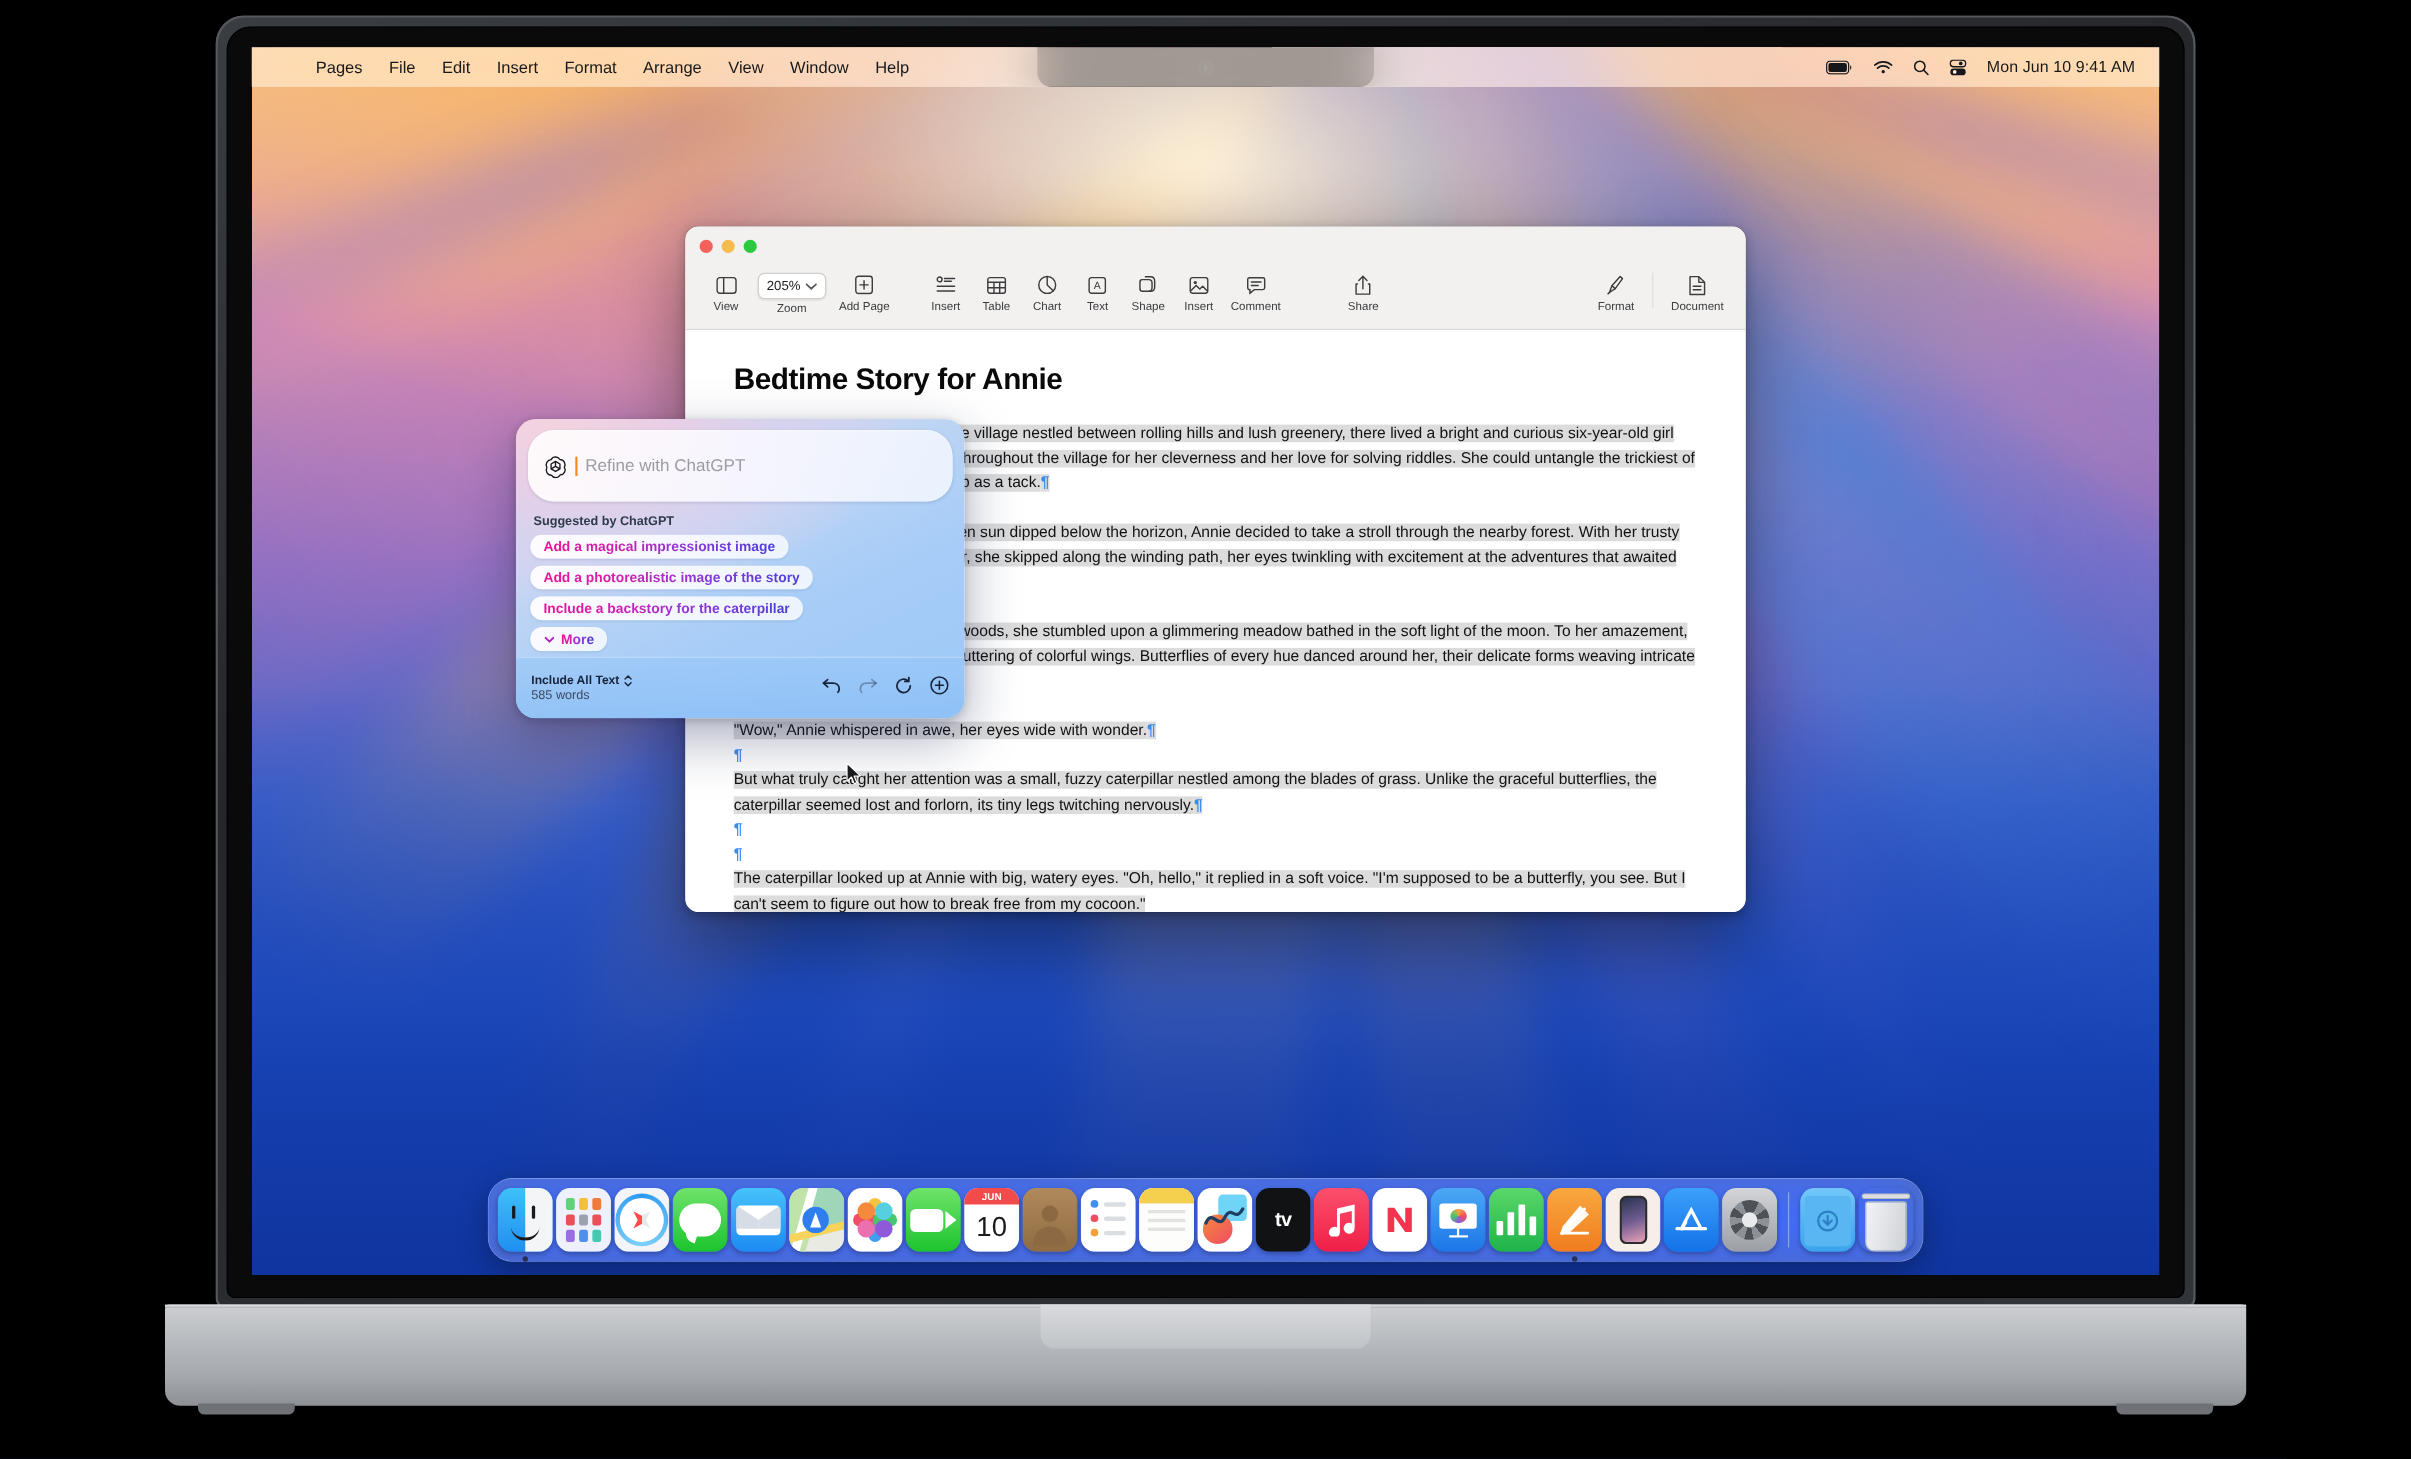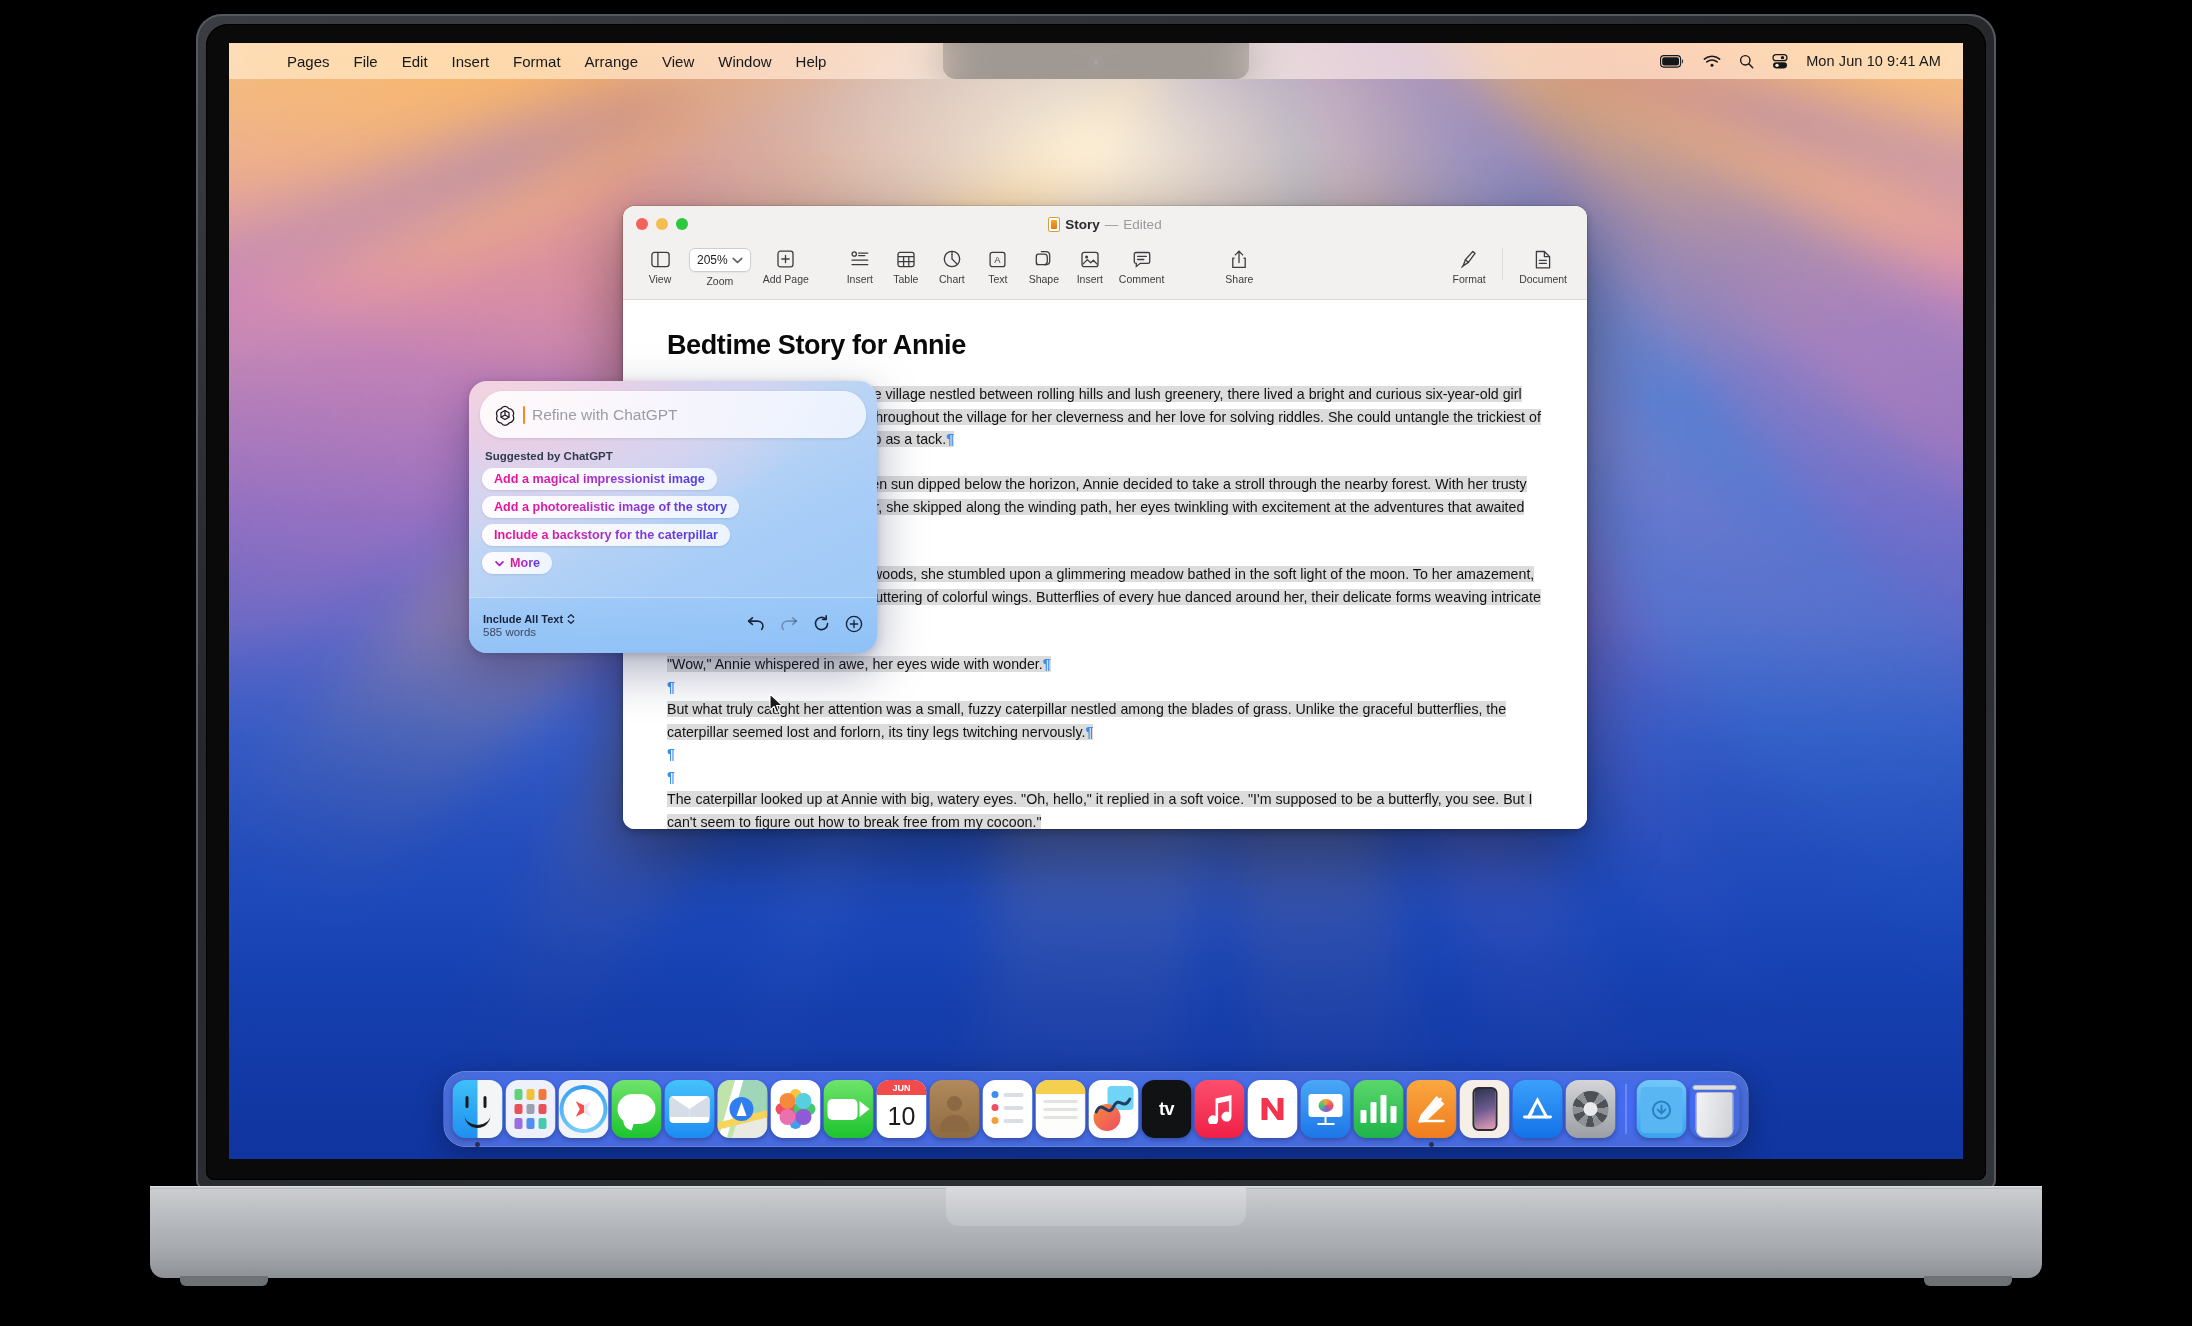--- a/index.html
+++ b/index.html
@@ -148,21 +148,21 @@
   .cgpt{
     position:absolute;left:240px;top:338px;width:408px;height:272px;z-index:50;
     border-radius:18px;overflow:hidden;
     box-shadow:0 18px 48px rgba(20,30,80,.35),0 2px 8px rgba(0,0,0,.18);
     background:
       radial-gradient(120% 90% at 8% 2%, #f3d3e0 0%, #e8cfe6 22%, #d6d3ef 42%, transparent 66%),
       linear-gradient(155deg,#edd3e4 0%, #d9d6f0 18%, #bcd4f4 40%, #a8cdf7 62%, #9cc8f8 100%);
   }
   .cgpt-body{padding:10px 11px 0 11px;}
   .cgpt-input{
-    height:47px;border-radius:24px;display:flex;align-items:center;gap:7px;padding:0 14px;
+    height:65px;border-radius:24px;display:flex;align-items:center;gap:7px;padding:0 14px;
     background:linear-gradient(100deg,rgba(255,252,252,.93) 0%,rgba(250,249,255,.9) 45%,rgba(241,246,255,.88) 100%);
     box-shadow:0 1px 3px rgba(40,50,90,.14),0 0 0 .5px rgba(255,255,255,.6) inset;
   }
   .oai-logo{width:22px;height:22px;flex:0 0 22px;}
   .caret{width:2px;height:18px;background:#f5891f;border-radius:1px;}
   .ph{font-size:15.5px;color:#9c9ca4;}
   .cgpt-sub{font-size:11.5px;font-weight:700;color:#2f3a4d;margin:12px 0 6px 5px;}
   .chips{display:flex;flex-direction:column;gap:6px;align-items:flex-start;padding-left:2px;}
   .chip{
     border-radius:20px;padding:4px 12px;font-size:12.6px;font-weight:700;white-space:nowrap;
@@ -288,26 +288,20 @@
     </div>
 
     <div class="window">
 
       <div class="titlebar">
         <div class="tl">
           <span class="r"></span>
           <span class="y"></span>
           <span class="g"></span>
         </div>
-        <div class="wtitle">
-          <span class="doc-badge"></span>
-          <span>Story</span>
-          <span class="edited">—</span>
-          <span class="edited">Edited</span>
-        </div>
       </div>
 
       <div class="toolbar">
         <div class="tb">
           <span class="gl">
             <svg width="19" height="17" viewBox="0 0 19 17" fill="none" stroke="#3c3c3e" stroke-width="1.3">
               <rect x=".9" y="1.4" width="17.2" height="14.2" rx="2.6"></rect>
                 <path d="M6.9 1.6v13.8"></path>
             </svg>
           </span>

